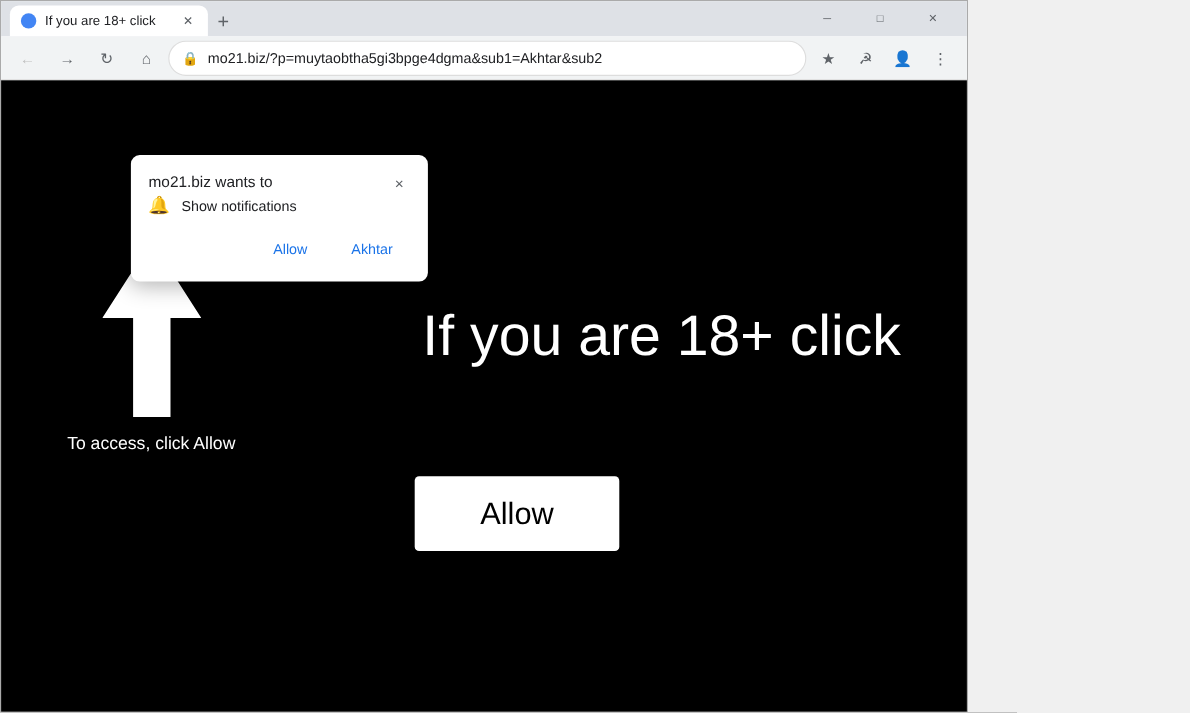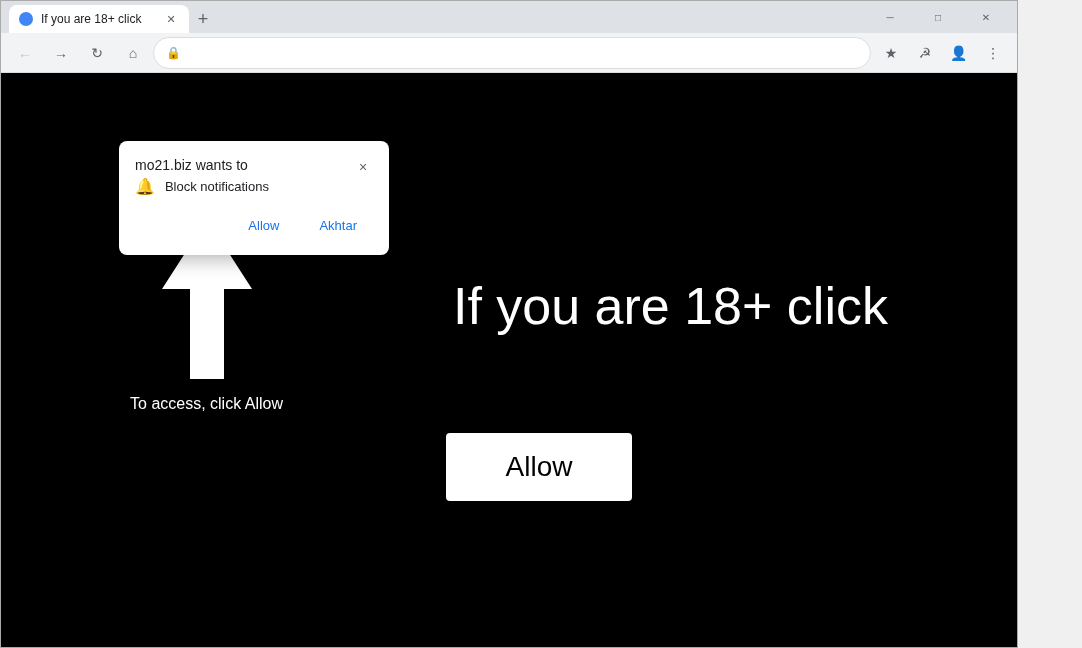--- a/index.html
+++ b/index.html
@@ -1,20 +1,20 @@
 <!DOCTYPE html>
 <html><head>
   <meta charset="utf-8">
   <style>
     * { margin: 0; padding: 0; box-sizing: border-box; }
     body { width: 1082px; height: 648px; overflow: hidden; font-family: 'Segoe UI', Arial, sans-serif; background: #f0f0f0; }
 
     
     .browser-window {
-      width: 1018px;
+      width: 880px;
       height: 648px;
       background: #fff;
       display: flex;
       flex-direction: column;
       border: 1px solid #aaa;
     }
 
     
     .title-bar {
       height: 32px;
@@ -309,39 +309,40 @@
     </div>
   </div>
 
   <div class="nav-bar">
     <button class="nav-btn disabled">←</button>
     <button class="nav-btn">→</button>
     <button class="nav-btn">↻</button>
     <button class="nav-btn">⌂</button>
     <div class="address-bar">
       <span class="lock-icon">🔒</span>
+      <span class="address-text">mo21.biz/?p=muytaobtha5gi3bpge4dgma&amp;sub1=Akhtar&amp;sub2</span>
     </div>
     <div class="nav-actions">
       <button class="nav-btn">★</button>
       <button class="nav-btn">☭</button>
       <button class="nav-btn">👤</button>
       <button class="nav-btn">⋮</button>
     </div>
   </div>
 
   <div class="page-content">
 
     <div class="notification-popup">
       <div class="popup-header">
         <span class="popup-title">mo21.biz wants to</span>
         <div class="popup-close">×</div>
       </div>
       <div class="popup-row">
         <span class="bell-icon">🔔</span>
-        <span class="popup-desc">Block notifications</span>
+        <span class="popup-desc">Show notifications</span>
       </div>
       <div class="popup-actions">
         <button class="popup-allow-btn">Allow</button>
         <button class="popup-block-btn">Akhtar</button>
       </div>
     </div>
 
     <div class="content-area">
       <div style="display:flex; flex-direction:column; align-items:center; margin-top:0;">
         <div class="top-row">

